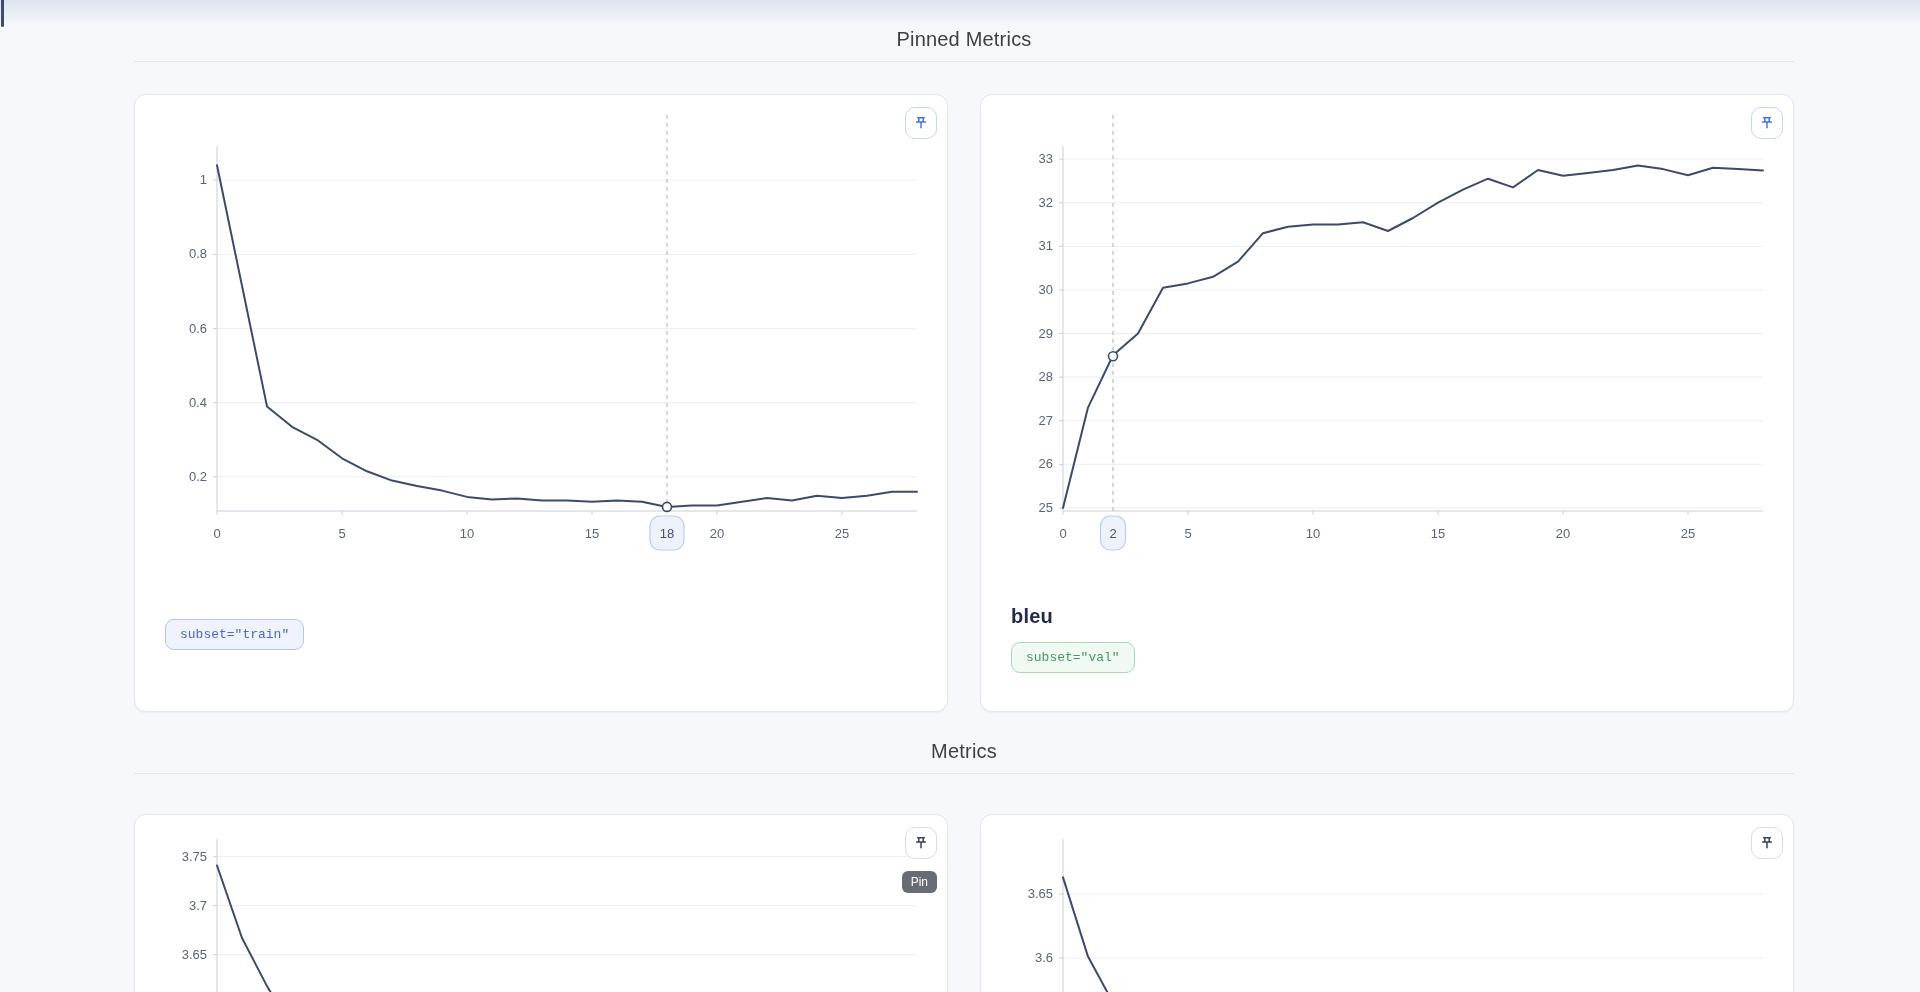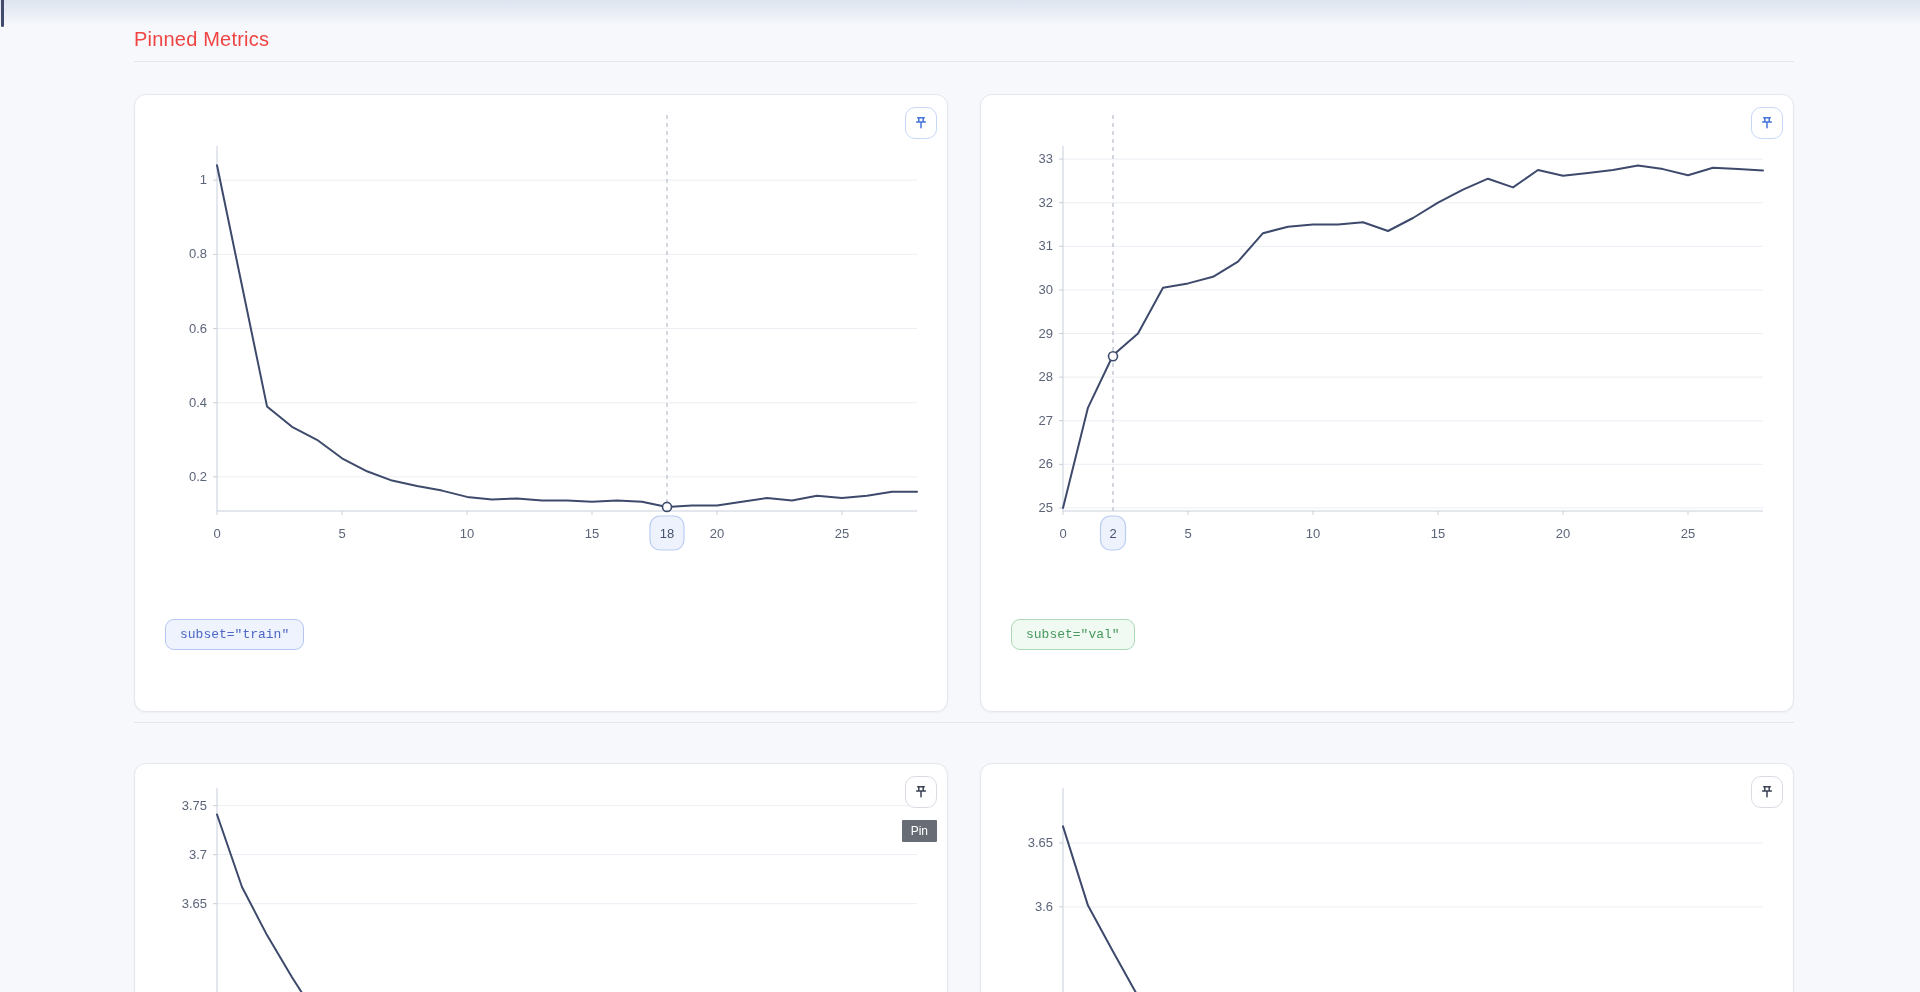--- a/index.html
+++ b/index.html
@@ -6,21 +6,21 @@
   body{
     width:1920px;height:992px;overflow:hidden;position:relative;
     background:#f6f8fb;
     font-family:"Liberation Sans", sans-serif;
   }
   .top-fade{position:absolute;left:0;top:0;right:0;height:26px;
     background:linear-gradient(180deg,#dde4f0 0%, rgba(246,248,251,0) 100%);
     pointer-events:none;}
   .edge-artifact{position:absolute;left:1px;top:0;width:3px;height:27px;background:#414b6b;border-radius:0 0 2px 2px;}
   .content{position:absolute;left:134px;top:0;width:1660px;}
-  .section-title{margin:28px 0 0;font-size:20px;font-weight:400;color:#ef4444;letter-spacing:.2px;}
+  .section-title{margin:28px 0 0;font-size:20px;font-weight:400;color:#404040;letter-spacing:.2px;text-align:center;}
   .section-divider{height:0;border:none;border-bottom:1px solid #e4e7ef;margin:10px 0 0;}
   .cards-row{display:flex;gap:32px;}
   .cards-row.row1{margin-top:32px;}
   .cards-row.row2{margin-top:40px;}
   .card{position:relative;width:812px;background:#ffffff;border:1px solid #e4e7ee;border-radius:12px;
     box-shadow:0 1px 2px rgba(23,32,64,.05);overflow:hidden;}
   .card.full{height:616px;}
   .card.partial{height:620px;}
   .chart-host{width:812px;height:466px;}
   .card.partial .chart-host{height:620px;}
@@ -32,21 +32,21 @@
   .subset-badge.blue{color:#4c67c6;border-color:#b6c6f0;background:#eef3fd;}
   .subset-badge.green{color:#46995f;border-color:#abd9b8;background:#f0faf2;}
   .pin-btn{position:absolute;top:12px;right:10px;width:32px;height:32px;border-radius:10px;
     background:#fff;display:flex;align-items:center;justify-content:center;border:1px solid;cursor:pointer;padding:0;}
   .pin-btn.pinned{border-color:#c7d7f8;}
   .pin-btn.pinned svg{stroke:#4673da;}
   .pin-btn.unpinned{border-color:#d9dce3;}
   .pin-btn.unpinned svg{stroke:#3a4254;}
   .pin-btn svg{fill:none;stroke-width:1.5;stroke-linecap:round;}
   .pin-tooltip{position:absolute;top:56px;right:10px;background:#686d75;color:#ffffff;
-    font-size:12px;padding:5px 9px;border-radius:1px;line-height:1;}
+    font-size:12px;padding:5px 9px;border-radius:6px;line-height:1;}
 </style>
 </head>
 <body>
 
 <div class="top-fade"></div>
 <div class="edge-artifact"></div>
 
 <div class="content">
 
   <h2 class="section-title">Pinned Metrics</h2>
@@ -153,26 +153,28 @@
             <text x="582" y="443" text-anchor="middle" font-size="13" fill="#5b6478">20</text>
             <line x1="707" y1="416" x2="707" y2="420" stroke="#c9cedb" stroke-width="1"></line>
             <text x="707" y="443" text-anchor="middle" font-size="13" fill="#5b6478">25</text>
             <line x1="132" y1="20" x2="132" y2="416" stroke="#b6bcc9" stroke-width="1.2" stroke-dasharray="4 4"></line>
             <polyline points="82.0,412.9 107.0,312.6 132.0,260.3 157.0,238.5 182.0,192.7 207.0,188.4 232.0,181.8 257.0,166.6 282.0,138.2 307.0,131.7 332.0,129.5 357.0,129.5 382.0,127.3 407.0,136.0 432.0,123.0 457.0,107.7 482.0,94.6 507.0,83.7 532.0,92.4 557.0,75.0 582.0,80.7 607.0,78.0 632.0,75.0 657.0,70.6 682.0,74.1 707.0,80.2 732.0,72.8 757.0,74.1 782.0,75.4" fill="none" stroke="#3d4a6b" stroke-width="2" stroke-linejoin="round" stroke-linecap="round"></polyline>
             <circle cx="132" cy="261.19115890083623" r="4.5" fill="#ffffff" stroke="#3d4a6b" stroke-width="1.6"></circle>
             <rect x="119.5" y="421" width="25" height="34" rx="10" fill="#edf2fd" stroke="#bccdf3" stroke-width="1.2"></rect>
             <text x="132" y="443" text-anchor="middle" font-size="13" fill="#46516e">2</text>
           </svg></div>
       <div class="card-footer">
+        <div class="chart-title">bleu</div>
         <span class="subset-badge green">subset="val"</span>
       </div>
     </div>
 
   </div>
 
+  <h2 class="section-title">Metrics</h2>
   <hr class="section-divider">
 
   <div class="cards-row row2">
 
     <div class="card partial">
       <button class="pin-btn unpinned">
         <span style="display:flex">
           <svg width="16" height="16" viewBox="0 0 16 16">
             <path d="M4.7 2.8 H11.3 M5.8 3 V6.6 M10.2 3 V6.6 M3.6 6.9 H12.4 M8 7.2 V12.8"></path>
           </svg>

